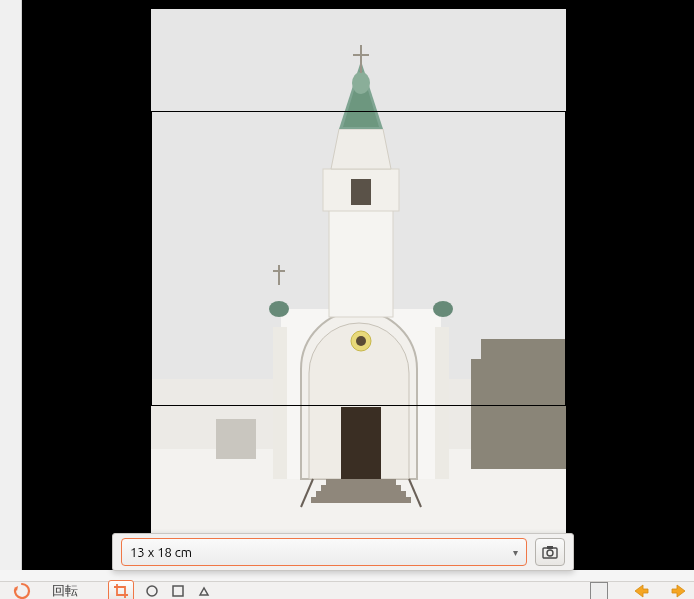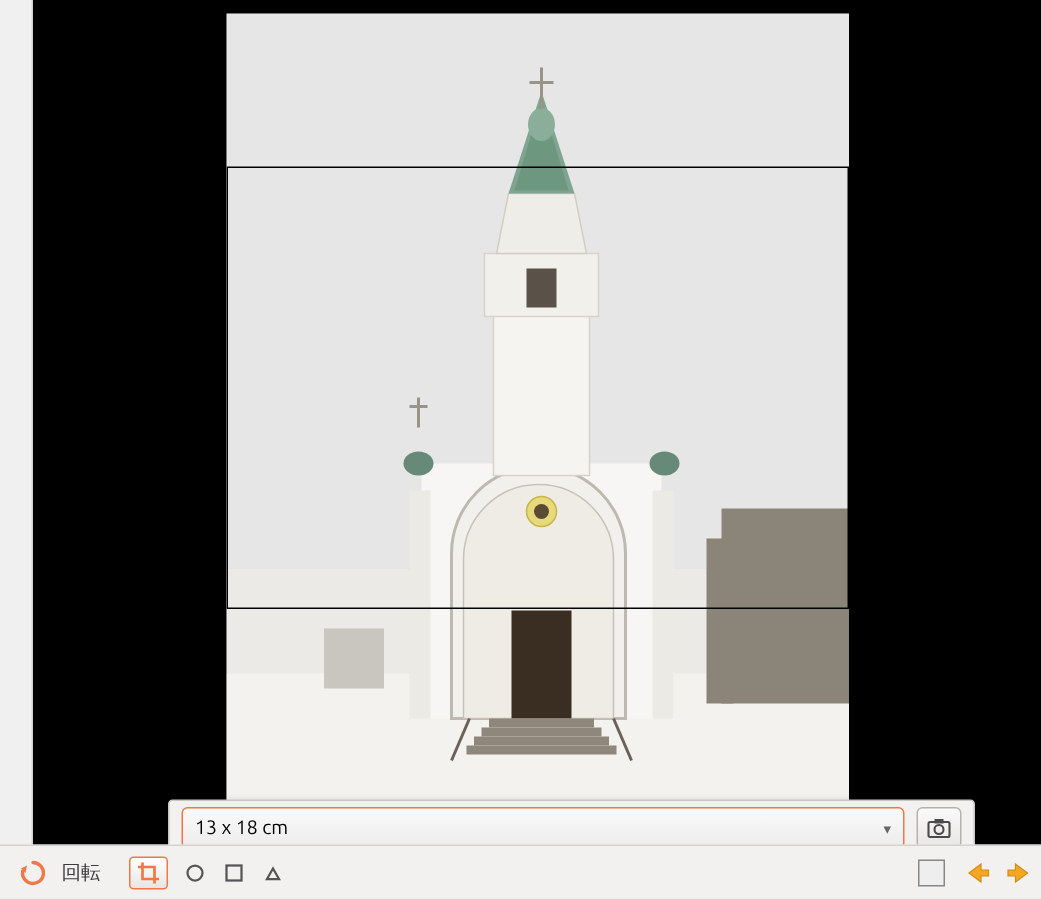--- a/index.html
+++ b/index.html
@@ -50,21 +50,21 @@
       top: 102px;
       width: 415px;
       height: 295px;
       border: 1px solid #000;
       pointer-events: none;
     }
     .crop-toolbar {
       position: absolute;
       left: 112px;
       bottom: 28px;
-      width: 538px;
+      width: 462px;
       height: 38px;
       background: #f2f1f0;
       border: 1px solid #c8c6c3;
       border-radius: 3px;
       display: flex;
       align-items: center;
       padding: 0 8px;
       gap: 8px;
       box-shadow: 0 2px 6px rgba(0,0,0,0.2);
     }
@@ -110,27 +110,27 @@
       white-space: nowrap;
     }
     .text-btn.ok {
       min-width: 78px;
     }
     .bottom-bar {
       position: absolute;
       left: 0;
       bottom: 0;
       width: 694px;
-      height: 36px;
+      height: 18px;
       background: #f2f1f0;
       border-top: 1px solid #d4d2cf;
       display: flex;
       align-items: center;
       padding: 0 4px;
-      gap: 5px;
+      gap: 16px;
     }
     .rotate-icon {
       width: 20px;
       height: 20px;
       color: #f07746;
       margin-left: 8px;
     }
     .bottom-label {
       margin-left: 4px;
       color: #3c3c3c;

